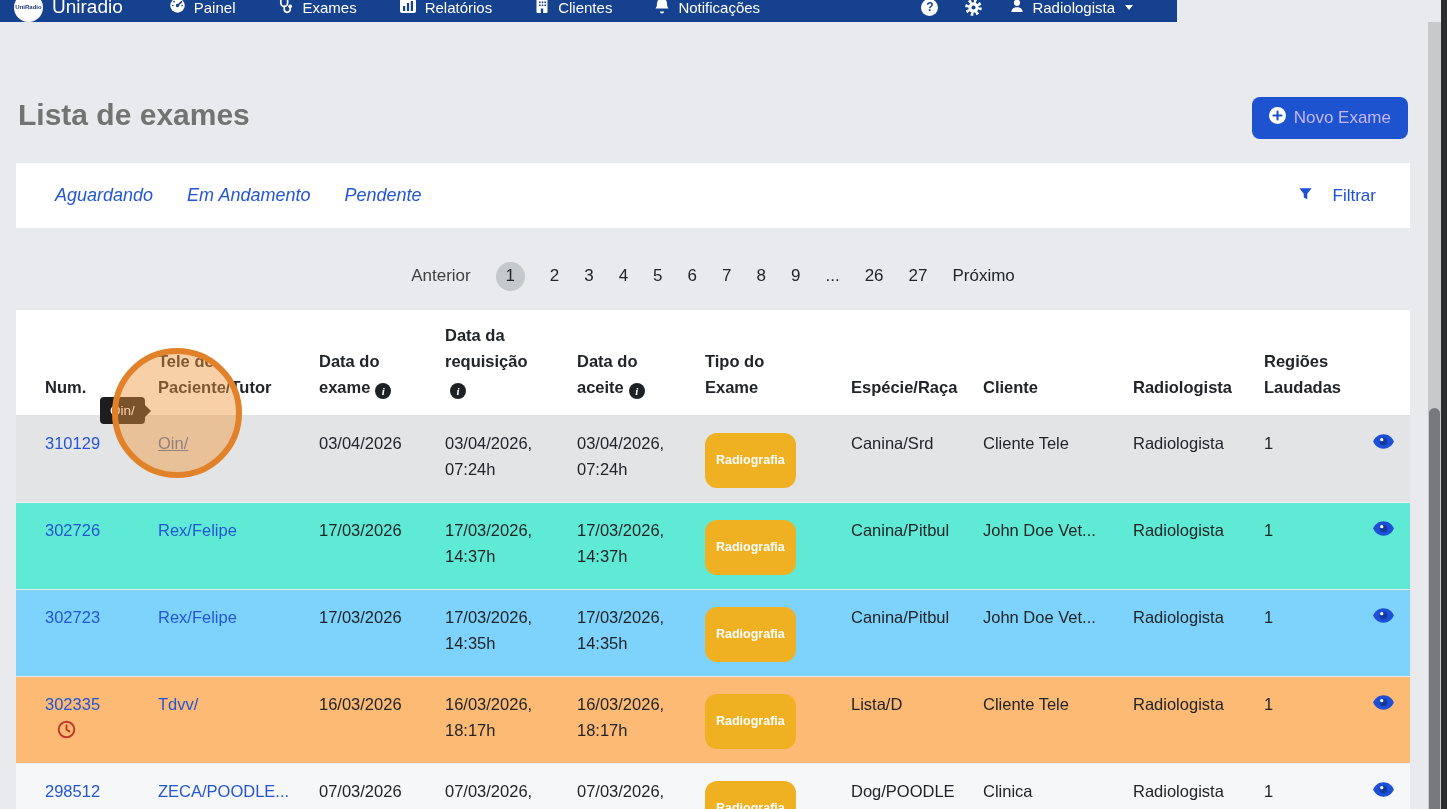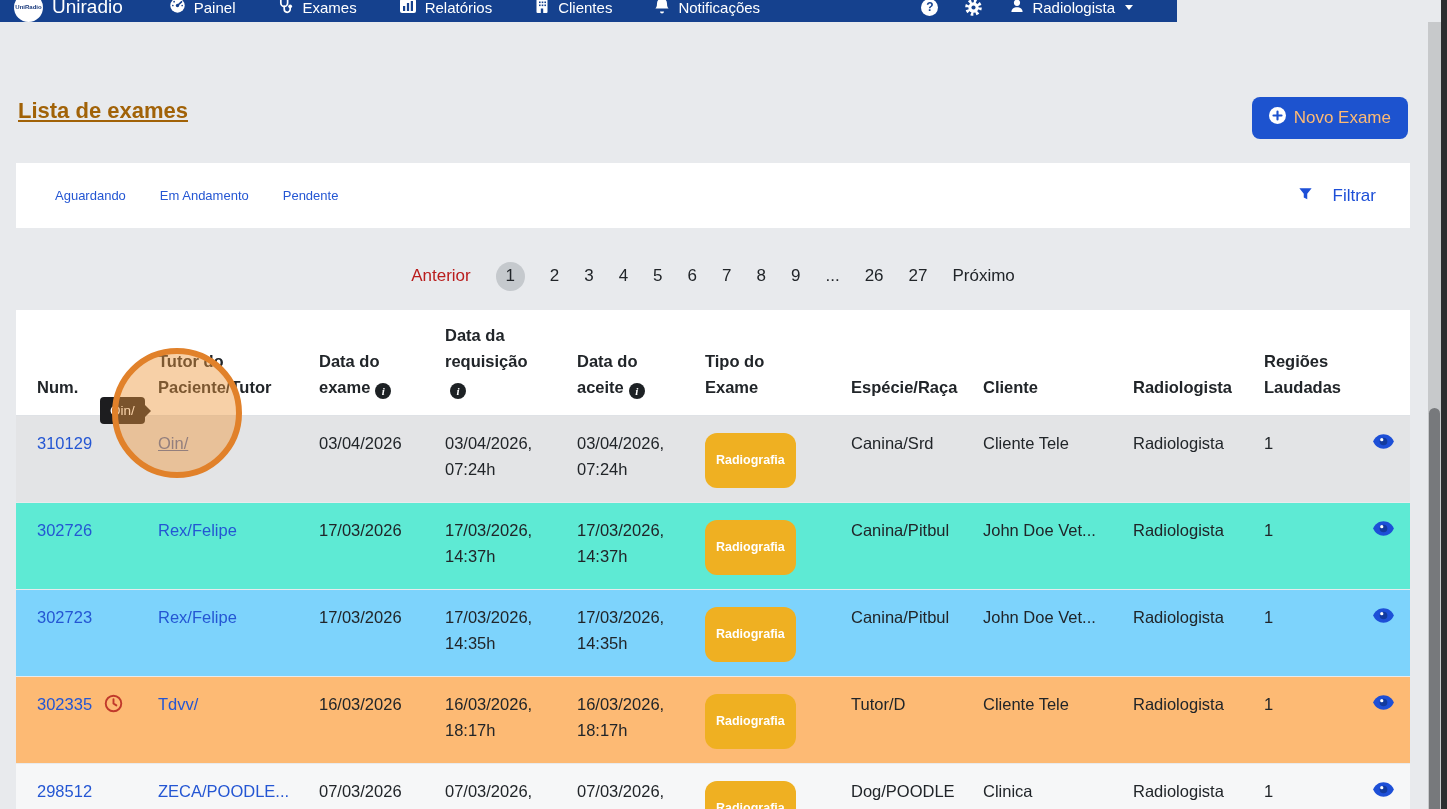--- a/index.html
+++ b/index.html
@@ -16,50 +16,50 @@
   .brand-text { font-size:19px; }
   .nav-item { display:flex; align-items:center; gap:8px; font-size:15px; margin-right:42px; cursor:pointer; position:relative; }
   .nav-right { margin-left:auto; display:flex; align-items:center; gap:26px; }
   .help-icon { width:17px; height:17px; border-radius:50%; background:#fff; display:flex; align-items:center; justify-content:center; cursor:pointer; }
   .help-icon::before { content:"?"; color:#15418e; font-size:12px; font-weight:bold; }
   .user-menu { display:flex; align-items:center; gap:7px; font-size:15px; cursor:pointer; }
   .caret { width:0; height:0; border-left:4px solid transparent; border-right:4px solid transparent; border-top:5px solid #fff; margin-left:3px; }
   .icon-btn { cursor:pointer; display:flex; align-items:center; }
 
   
-  .page-title { position:absolute; left:18px; top:98px; font-size:22px; font-weight:700; color:#a16207;text-decoration:underline; }
-  .new-exam-btn { position:absolute; right:39px; top:97px; height:42px; background:#1d53cf; color:#fdba74;
+  .page-title { position:absolute; left:18px; top:98px; font-size:30px; font-weight:700; color:#737373; }
+  .new-exam-btn { position:absolute; right:39px; top:97px; height:42px; background:#1d53cf; color:#c4b5fd;
     border:none; border-radius:8px; font-size:17px; padding:0 17px; display:flex; align-items:center; gap:8px;
     font-family:"Liberation Sans", sans-serif; cursor:pointer; }
 
   
   .tabs-bar { position:absolute; left:16px; right:37px; top:163px; height:65px; background:#fff;
     display:flex; align-items:center; padding-left:39px; }
-  .tab { font-size:13px; color:#2456d3; margin-right:34px; padding:10px 0; cursor:pointer; }
+  .tab { font-size:18px; color:#2456d3; margin-right:34px; padding:10px 0; cursor:pointer;font-style:italic; }
   .tab.active { background:#1d53cf; color:#fff; padding:10px 22px; border-radius:8px; }
   .filter-link { margin-left:auto; margin-right:34px; display:flex; align-items:center; gap:20px;
     color:#1d4fd7; font-size:17px; cursor:pointer; }
 
   
   .pagination { position:absolute; left:16px; right:37px; top:258px; height:36px;
     display:flex; align-items:center; justify-content:center; gap:25px; font-size:17px; }
-  .page-prev { color:#b91c1c; }
+  .page-prev { color:#404040; }
   .page-num { color:#212529; cursor:pointer; }
   .page-num.active { width:29px; height:29px; border-radius:50%; background:#c5c9cd;
     display:flex; align-items:center; justify-content:center; }
   .page-next { color:#212529; cursor:pointer; }
 
   
   .table-card { position:absolute; left:16px; right:37px; top:310px; bottom:0; background:#fff; overflow:hidden; }
   table { width:1394px; border-collapse:collapse; table-layout:fixed; }
   th { text-align:left; vertical-align:bottom; padding:12px 16px 15px; font-size:16.5px; font-weight:700;
       color:#212529; border-bottom:1px solid #dfe2e6; }
   th .hl { display:block; line-height:26px; }
   td { vertical-align:top; padding:14px 16px; font-size:16.5px; line-height:26px; border-bottom:1px solid #e9ebed; }
-  td:first-child, th:first-child { padding-left:21px; }
+  td:first-child, th:first-child { padding-left:29px; }
   .r0 { background:#e3e4e6; }
   .r1 { background:#5eead4; }
   .r2 { background:#7dd3fc; }
   .r3 { background:#fdba74; }
   .r4 { background:#f6f7f8; }
   a.lnk { color:#2456d3; text-decoration:none; cursor:pointer; }
   a.lnk.u { text-decoration:underline; color:#4a6cb3; }
   .d2 { display:block; min-height:26px; }
   .badge { display:inline-block; background:#efb022; color:#fff; font-weight:700; font-size:12.5px;
     line-height:13px; padding:21px 11px; border-radius:12px; margin-top:3px; }
@@ -216,21 +216,21 @@
       <col style="width:131px">
         <col style="width:106px">
         <col style="width:56px">
     </colgroup>
     <thead>
       <tr>
         <th>
             <span class="hl">Num.</span>
           </th>
         <th>
-            <span class="hl">Tutor do</span>
+            <span class="hl">Tele do</span>
             <span class="hl">Paciente/Tutor</span>
           </th>
         <th>
             <span class="hl">Data do</span>
             <span class="hl"><span>exame</span><span class="info-icon"></span></span>
           </th>
         <th>
             <span class="hl">Data da</span>
             <span class="hl"><span>requisição</span><span class="info-icon"></span></span>
           </th>
@@ -337,21 +337,21 @@
         <td><span>16/03/2026</span></td>
         <td>
             <span class="d2">16/03/2026,</span>
             <span class="d2">18:17h</span>
           </td>
         <td>
             <span class="d2">16/03/2026,</span>
             <span class="d2">18:17h</span>
           </td>
         <td><span class="badge">Radiografia</span></td>
-        <td><span>Tutor/D</span></td>
+        <td><span>Lista/D</span></td>
         <td><span>Cliente Tele</span></td>
         <td><span>Radiologista</span></td>
         <td><span>1</span></td>
         <td class="c-eye"><button class="eye-btn"><span><svg width="21" height="15" viewBox="0 0 22 15">
                   <path d="M11 0C6.2 0 2 2.9.2 7.5 2 12.1 6.2 15 11 15s9-2.9 10.8-7.5C20 2.9 15.8 0 11 0z" fill="#1d4fd7"></path>
                   <circle cx="11" cy="7.5" r="4" fill="#123a9e"></circle>
                   <circle cx="9.2" cy="5.6" r="1.7" fill="#fff"></circle>
                 </svg></span></button></td>
       </tr>
       <tr class="r4">

